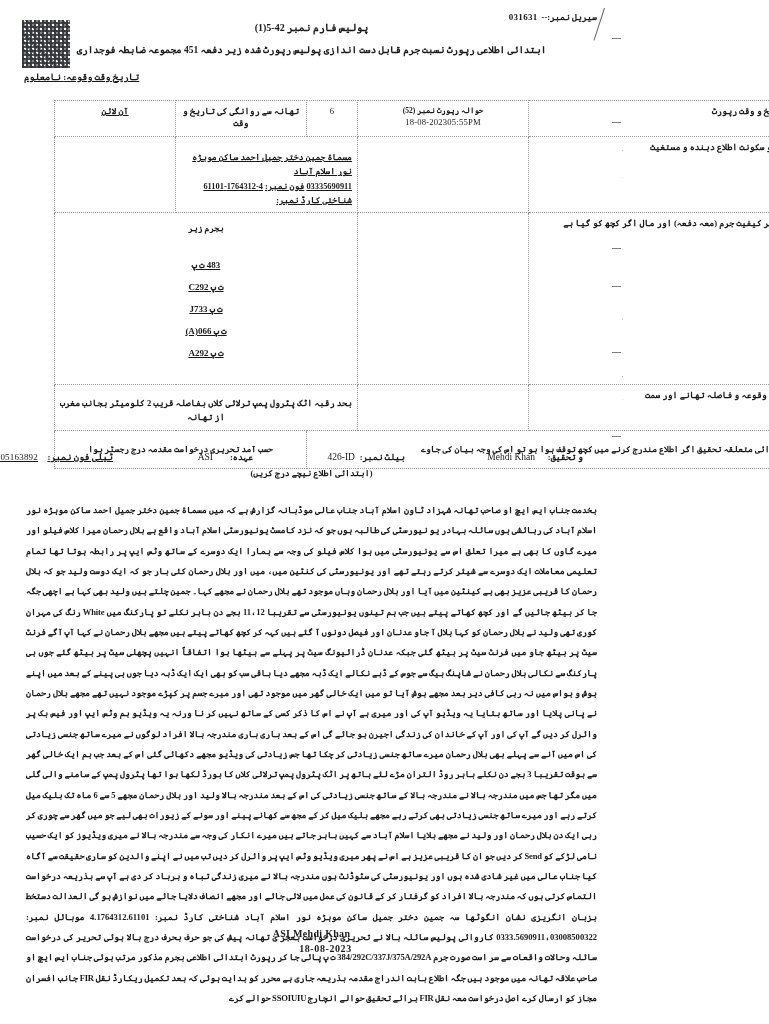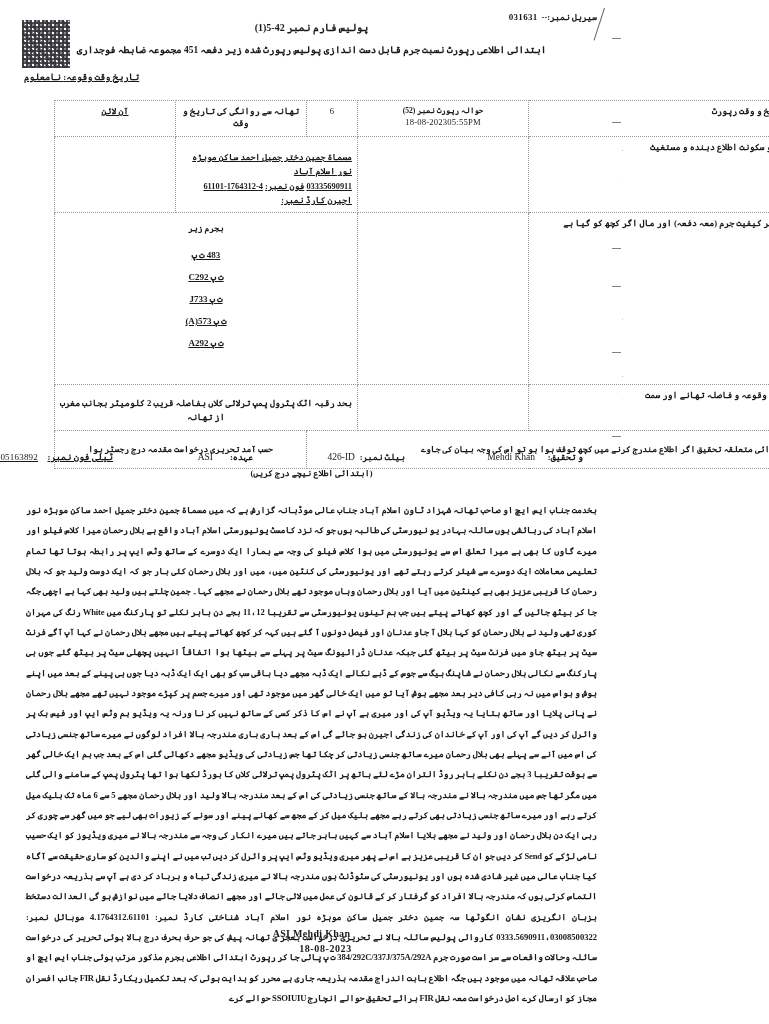--- a/index.html
+++ b/index.html
@@ -101,21 +101,21 @@
 
   .addr-block{
     text-align:right;direction:rtl;font-size:8.4px;line-height:1.7;
     padding-top:10px;
   }
   .addr-block span{text-decoration:underline;}
 
   .sections{
     text-align:center;padding-top:6px;
   }
-  .sections .cap{font-size:8.2px;display:block;margin-bottom:14px;text-align:center;}
+  .sections .cap{font-size:8.2px;display:block;margin-bottom:24px;text-align:center;}
   .sections ul{list-style:none;margin:13px;padding:0;}
   .sections li{
     font-size:9px;margin:0 0 9px 0;
     text-decoration:underline;letter-spacing:.2px;
     direction:rtl;
   }
 
   .place-txt{font-size:8.6px;padding-top:8px;text-align:center;line-height:1.6;}
   .proc-a{font-size:8.3px;}
   .proc-b{font-size:8.3px;}
@@ -222,38 +222,38 @@
 
       <tr class="r2">
         <td class="c4"></td>
         <td class="c3" colspan="2">
           <div class="ur addr-block">
             <div><span>مسماۃ جمین دختر جمیل احمد ساکن موہڑہ نور اسلام آباد</span></div>
             <div>
               <span>03335690911</span>
               <span>فون نمبر:</span>
               <span>4-1764312-61101</span>
-              <span>اجیرن کارڈ نمبر:</span>
+              <span>شناختی کارڈ نمبر:</span>
             </div>
           </div>
         </td>
         <td class="c2"></td>
         <td class="hdr"><span class="ur">نام و سکونت اطلاع دہندہ و مستغیث</span></td>
 
       </tr>
 
       <tr class="r3">
         <td class="c4" colspan="3">
           <div class="sections">
             <span class="ur cap">بجرم زیر</span>
             <ul>
               <li class="ur">384 ت پ</li>
               <li class="ur">ت پ 292C</li>
               <li class="ur">ت پ 337J</li>
-              <li class="ur">ت پ 375(A)</li>
+              <li class="ur">ت پ 660(A)</li>
               <li class="ur">ت پ 292A</li>
             </ul>
           </div>
         </td>
         <td class="c2"></td>
         <td class="hdr"><span class="ur">مختصر کیفیت جرم (معہ دفعہ) اور مال اگر کچھ کو گیا ہے</span></td>
 
       </tr>
 
       <tr class="r4">

